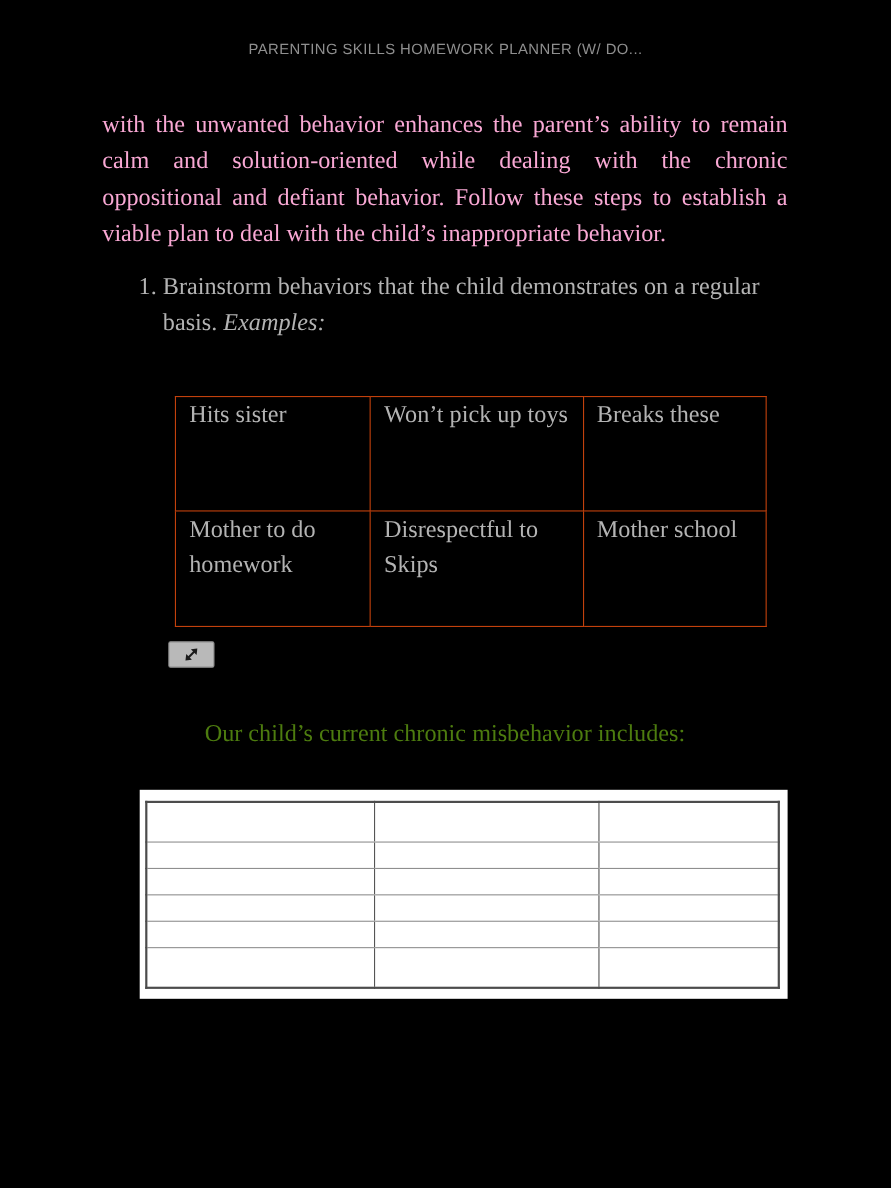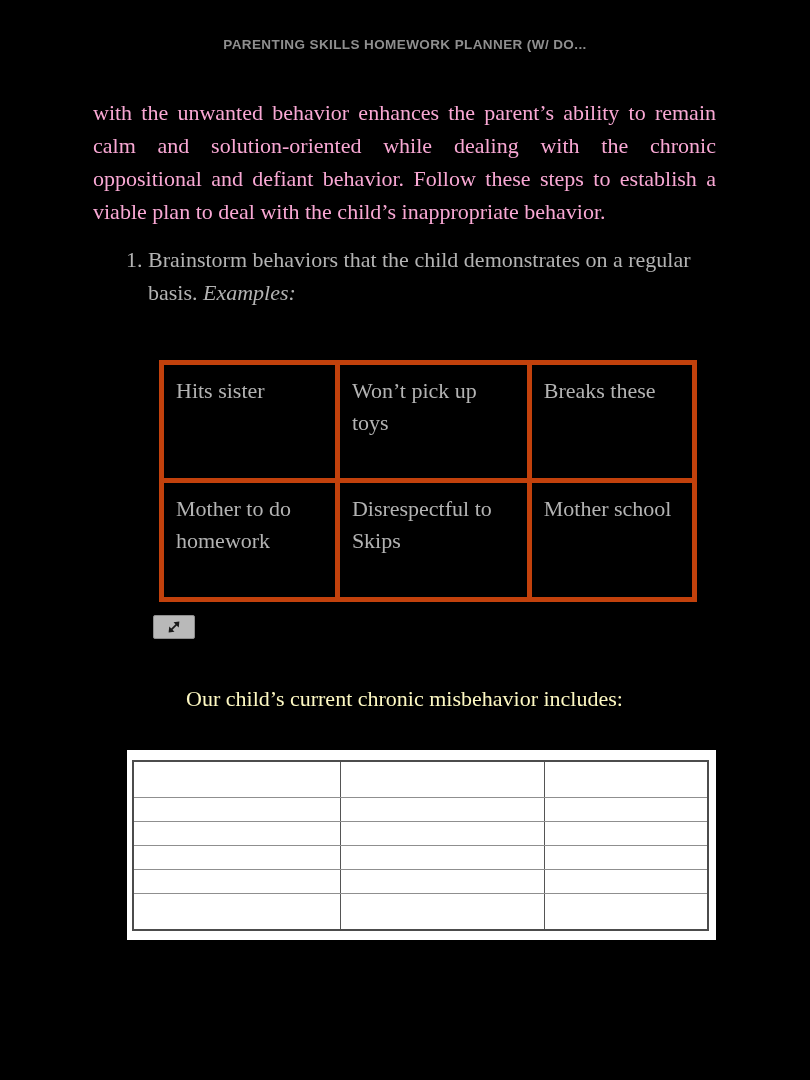--- a/index.html
+++ b/index.html
@@ -15,21 +15,21 @@
     overflow: hidden;
     font-family: "Liberation Serif", "DejaVu Serif", serif;
   }
   .running-title {
     padding-top: 37px;
     text-align: center;
     font-family: "Liberation Sans", "DejaVu Sans", sans-serif;
     font-size: 13.5px;
     letter-spacing: 0.4px;
     color: #8f8f8f;
-    font-weight: 700;
+    font-weight: 400;
   }
   .content {
     margin: 0 94px 0 93px; 
   }
   .para {
     margin: 44px 0 0 0;
     font-size: 22px;
     line-height: 33px;
     color: #f9a8d4;
     text-align: justify;
@@ -51,23 +51,23 @@
   .list-item em {
     font-style: italic;
   }
   table.examples {
     border-collapse: collapse;
     margin: 51px 0 0 66px;
     width: 538px;
     table-layout: fixed;
   }
   table.examples td {
-    border: 5px solid #c2410c;
+    border: 1px solid #c2410c;
     vertical-align: top;
-    padding: 10px 12px 12px 12px;
+    padding: 0 12px 12px 12px;
     font-size: 22px;
     line-height: 32px;
     color: #b3b3b3;
   }
   table.examples col.c1 { width: 33%; }
   table.examples col.c2 { width: 36%; }
   table.examples col.c3 { width: 31%; }
   table.examples tr.r1 td { height: 91px; }
   table.examples tr.r2 td { height: 92px; }
   .expand-btn {
@@ -81,21 +81,21 @@
     border: 1px solid #8d8d8d;
     border-radius: 2px;
     padding: 0;
     cursor: pointer;
   }
   .expand-btn svg { display: block; }
   .prompt {
     margin: 43px 0 0 0;
     font-size: 22px;
     line-height: 33px;
-    color: #fef9c3;
+    color: #4d7c0f;
     text-align: center;
   }
   .worksheet-img {
     box-sizing: border-box;
     margin: 35px 0 0 34px;
     width: 589px;
     height: 190px;
     background: #ffffff;
     padding: 10px 7px 9px 5px;
   }

